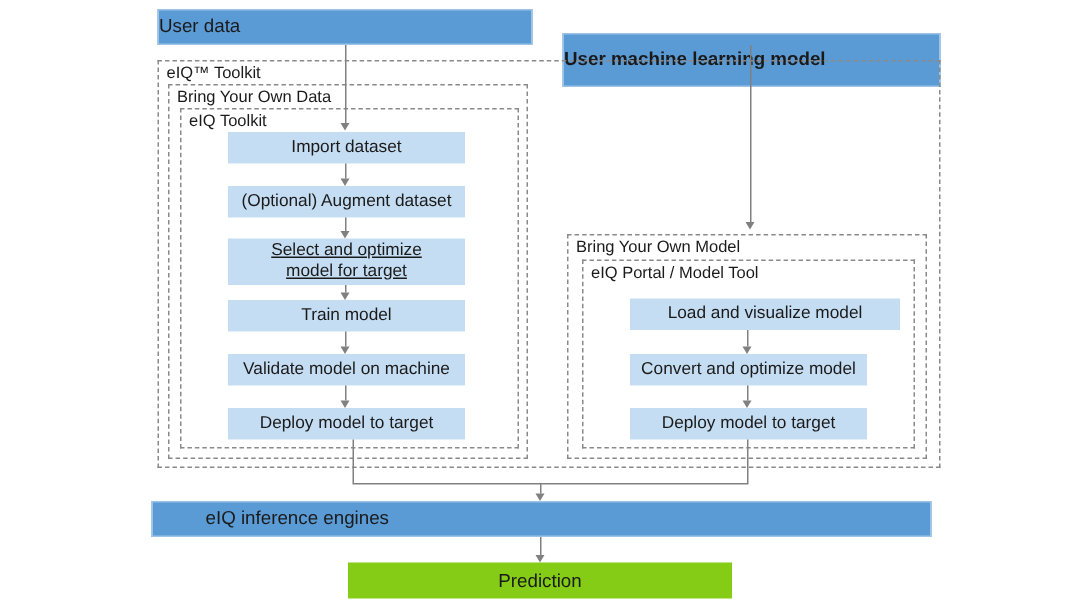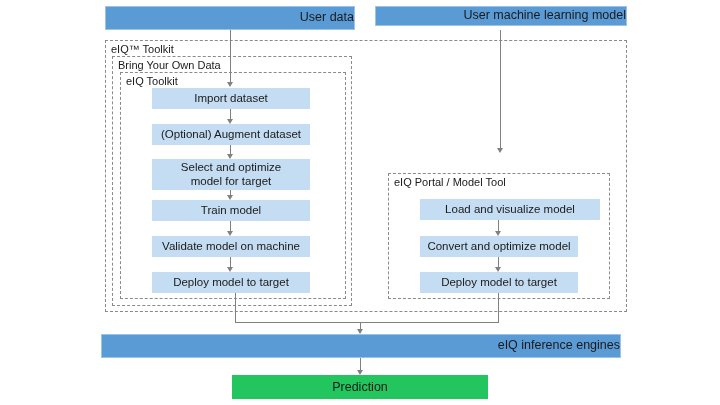--- a/index.html
+++ b/index.html
@@ -18,21 +18,21 @@
   }
 
   
   .bar {
     position: absolute;
     background: #5B9BD5;
     border: 1px solid #9DC3E6;
     box-sizing: border-box;
     display: flex;
     align-items: center;
-    justify-content: flex-end;
+    justify-content: flex-start;
     color: #1a1a1a;
     font-size: 12.5px;
     line-height: 1.1;
     text-align: center;
   }
 
   
   .proc {
     position: absolute;
     background: #C5DDF2;
@@ -43,21 +43,21 @@
     color: #1a1a1a;
     font-size: 11.5px;
     line-height: 1.2;
     text-align: center;
     padding: 0 4px;
   }
 
   
   .gray-box {
     position: absolute;
-    background: #22c55e;
+    background: #84cc16;
     box-sizing: border-box;
     display: flex;
     align-items: center;
     justify-content: center;
     color: #1a1a1a;
     font-size: 12.5px;
     line-height: 1.2;
     text-align: center;
   }
 
@@ -102,51 +102,54 @@
 </style>
 </head>
 <body>
 
 <div id="canvas">
 
   <div class="bar" style="left:105px; top:6px; width:250px; height:24px;">
     <span>User data</span>
   </div>
 
-  <div class="bar" style="left:375px; top:6px; width:252px; height:20px;">
+  <div class="bar" style="left:375px; top:22px; width:252px; height:36px;font-weight:bold;">
     <span>User machine learning model</span>
   </div>
 
   <div class="group" style="left:105px; top:40px; width:522px; height:272px;">
     <span class="group-label">eIQ™ Toolkit</span>
   </div>
 
   <div class="group" style="left:112px; top:56px; width:240px; height:250px;">
     <span class="group-label">Bring Your Own Data</span>
   </div>
 
   <div class="group" style="left:120px; top:72px; width:226px; height:227px;">
     <span class="group-label">eIQ Toolkit</span>
   </div>
 
+  <div class="group" style="left:378px; top:156px; width:240px; height:150px;">
+    <span class="group-label">Bring Your Own Model</span>
+  </div>
 
   <div class="group" style="left:388px; top:173px; width:222px; height:126px;">
     <span class="group-label">eIQ Portal / Model Tool</span>
   </div>
 
   <div class="proc" style="left:152px; top:124px; width:158px; height:21px;">
     <span>(Optional) Augment dataset</span>
   </div>
 
   <div class="proc" style="left:152px; top:88px; width:158px; height:21px;">
     <span>Import dataset</span>
   </div>
 
   <div class="proc" style="left:152px; top:159px; width:158px; height:31px; white-space:pre-line;">
-    <span style="white-space:pre-line;">Select and optimize
+    <span style="white-space:pre-line;text-decoration:underline;">Select and optimize
 model for target</span>
   </div>
 
   <div class="proc" style="left:152px; top:200px; width:158px; height:21px;">
     <span>Train model</span>
   </div>
 
   <div class="proc" style="left:152px; top:236px; width:158px; height:21px;">
     <span>Validate model on machine</span>
   </div>

